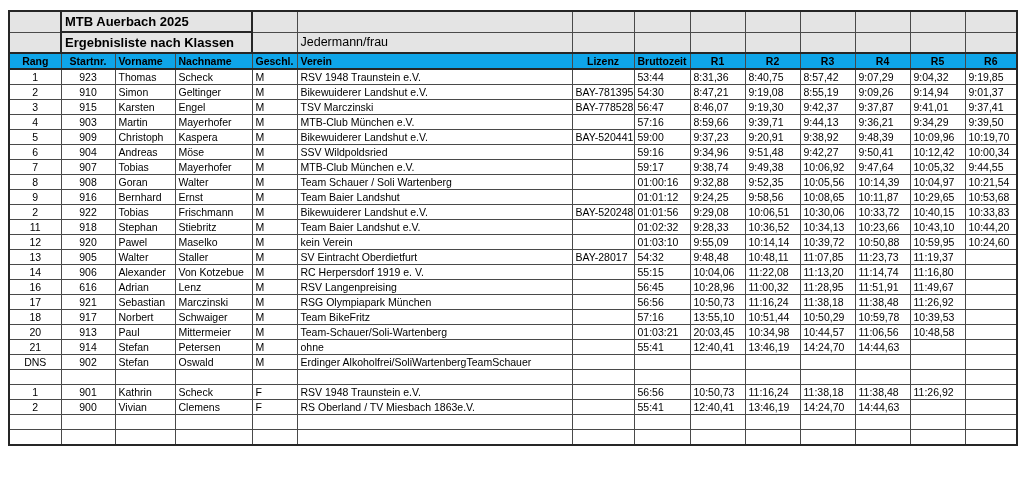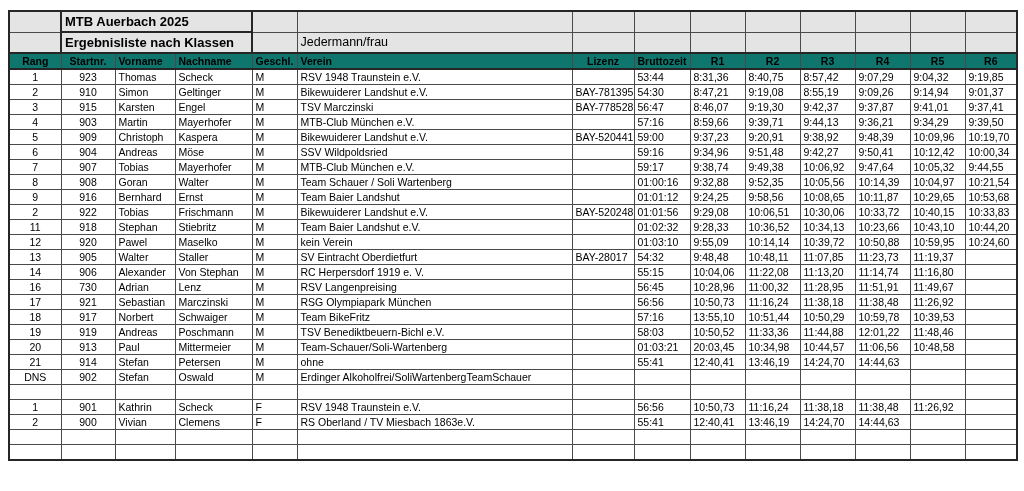--- a/index.html
+++ b/index.html
@@ -4,21 +4,21 @@
 <style>
   html,body{margin:0;padding:0;background:#ffffff;}
   body{width:1024px;height:491px;position:relative;font-family:"Liberation Sans",sans-serif;color:#000;}
   .sheet{position:absolute;left:8px;top:10px;}
   table{border-collapse:collapse;table-layout:fixed;width:1008px;border:2px solid #262626;background:#fff;}
   td,th{border:1px solid #4a4a4a;padding:0 3px;font-size:10.5px;line-height:14px;height:14px;
         white-space:nowrap;overflow:hidden;text-align:left;font-weight:normal;vertical-align:middle;}
   tr.title-row td{background:#e4e4e4;height:19px;line-height:19px;}
   td.title-box{border:2px solid #262626;font-weight:bold;font-size:13px;}
   td.bold-cell{font-weight:normal;font-size:12.5px;}
-  tr.header-row th{background:#0f766e;font-weight:bold;height:14px;border-bottom:2px solid #262626;border-top:2px solid #262626;}
+  tr.header-row th{background:#0ea5e9;font-weight:bold;height:14px;border-bottom:2px solid #262626;border-top:2px solid #262626;}
   .ctr{text-align:center;}
 </style>
 </head>
 <body>
 
 <div class="sheet">
   <table>
     <colgroup>
       <col style="width:52px">
         <col style="width:54px">
@@ -287,35 +287,35 @@
           <td>10:48,11</td>
           <td>11:07,85</td>
           <td>11:23,73</td>
           <td>11:19,37</td>
           <td></td>
         </tr>
         <tr>
           <td class="ctr">14</td>
           <td class="ctr">906</td>
           <td>Alexander</td>
-          <td>Von Stephan</td>
+          <td>Von Kotzebue</td>
           <td>M</td>
           <td>RC Herpersdorf 1919 e. V.</td>
           <td></td>
           <td>55:15</td>
           <td>10:04,06</td>
           <td>11:22,08</td>
           <td>11:13,20</td>
           <td>11:14,74</td>
           <td>11:16,80</td>
           <td></td>
         </tr>
         <tr>
           <td class="ctr">16</td>
-          <td class="ctr">730</td>
+          <td class="ctr">616</td>
           <td>Adrian</td>
           <td>Lenz</td>
           <td>M</td>
           <td>RSV Langenpreising</td>
           <td></td>
           <td>56:45</td>
           <td>10:28,96</td>
           <td>11:00,32</td>
           <td>11:28,95</td>
           <td>11:51,91</td>
@@ -348,36 +348,20 @@
           <td></td>
           <td>57:16</td>
           <td>13:55,10</td>
           <td>10:51,44</td>
           <td>10:50,29</td>
           <td>10:59,78</td>
           <td>10:39,53</td>
           <td></td>
         </tr>
         <tr>
-          <td class="ctr">19</td>
-          <td class="ctr">919</td>
-          <td>Andreas</td>
-          <td>Poschmann</td>
-          <td>M</td>
-          <td>TSV Benediktbeuern-Bichl e.V.</td>
-          <td></td>
-          <td>58:03</td>
-          <td>10:50,52</td>
-          <td>11:33,36</td>
-          <td>11:44,88</td>
-          <td>12:01,22</td>
-          <td>11:48,46</td>
-          <td></td>
-        </tr>
-        <tr>
           <td class="ctr">20</td>
           <td class="ctr">913</td>
           <td>Paul</td>
           <td>Mittermeier</td>
           <td>M</td>
           <td>Team-Schauer/Soli-Wartenberg</td>
           <td></td>
           <td>01:03:21</td>
           <td>20:03,45</td>
           <td>10:34,98</td>

